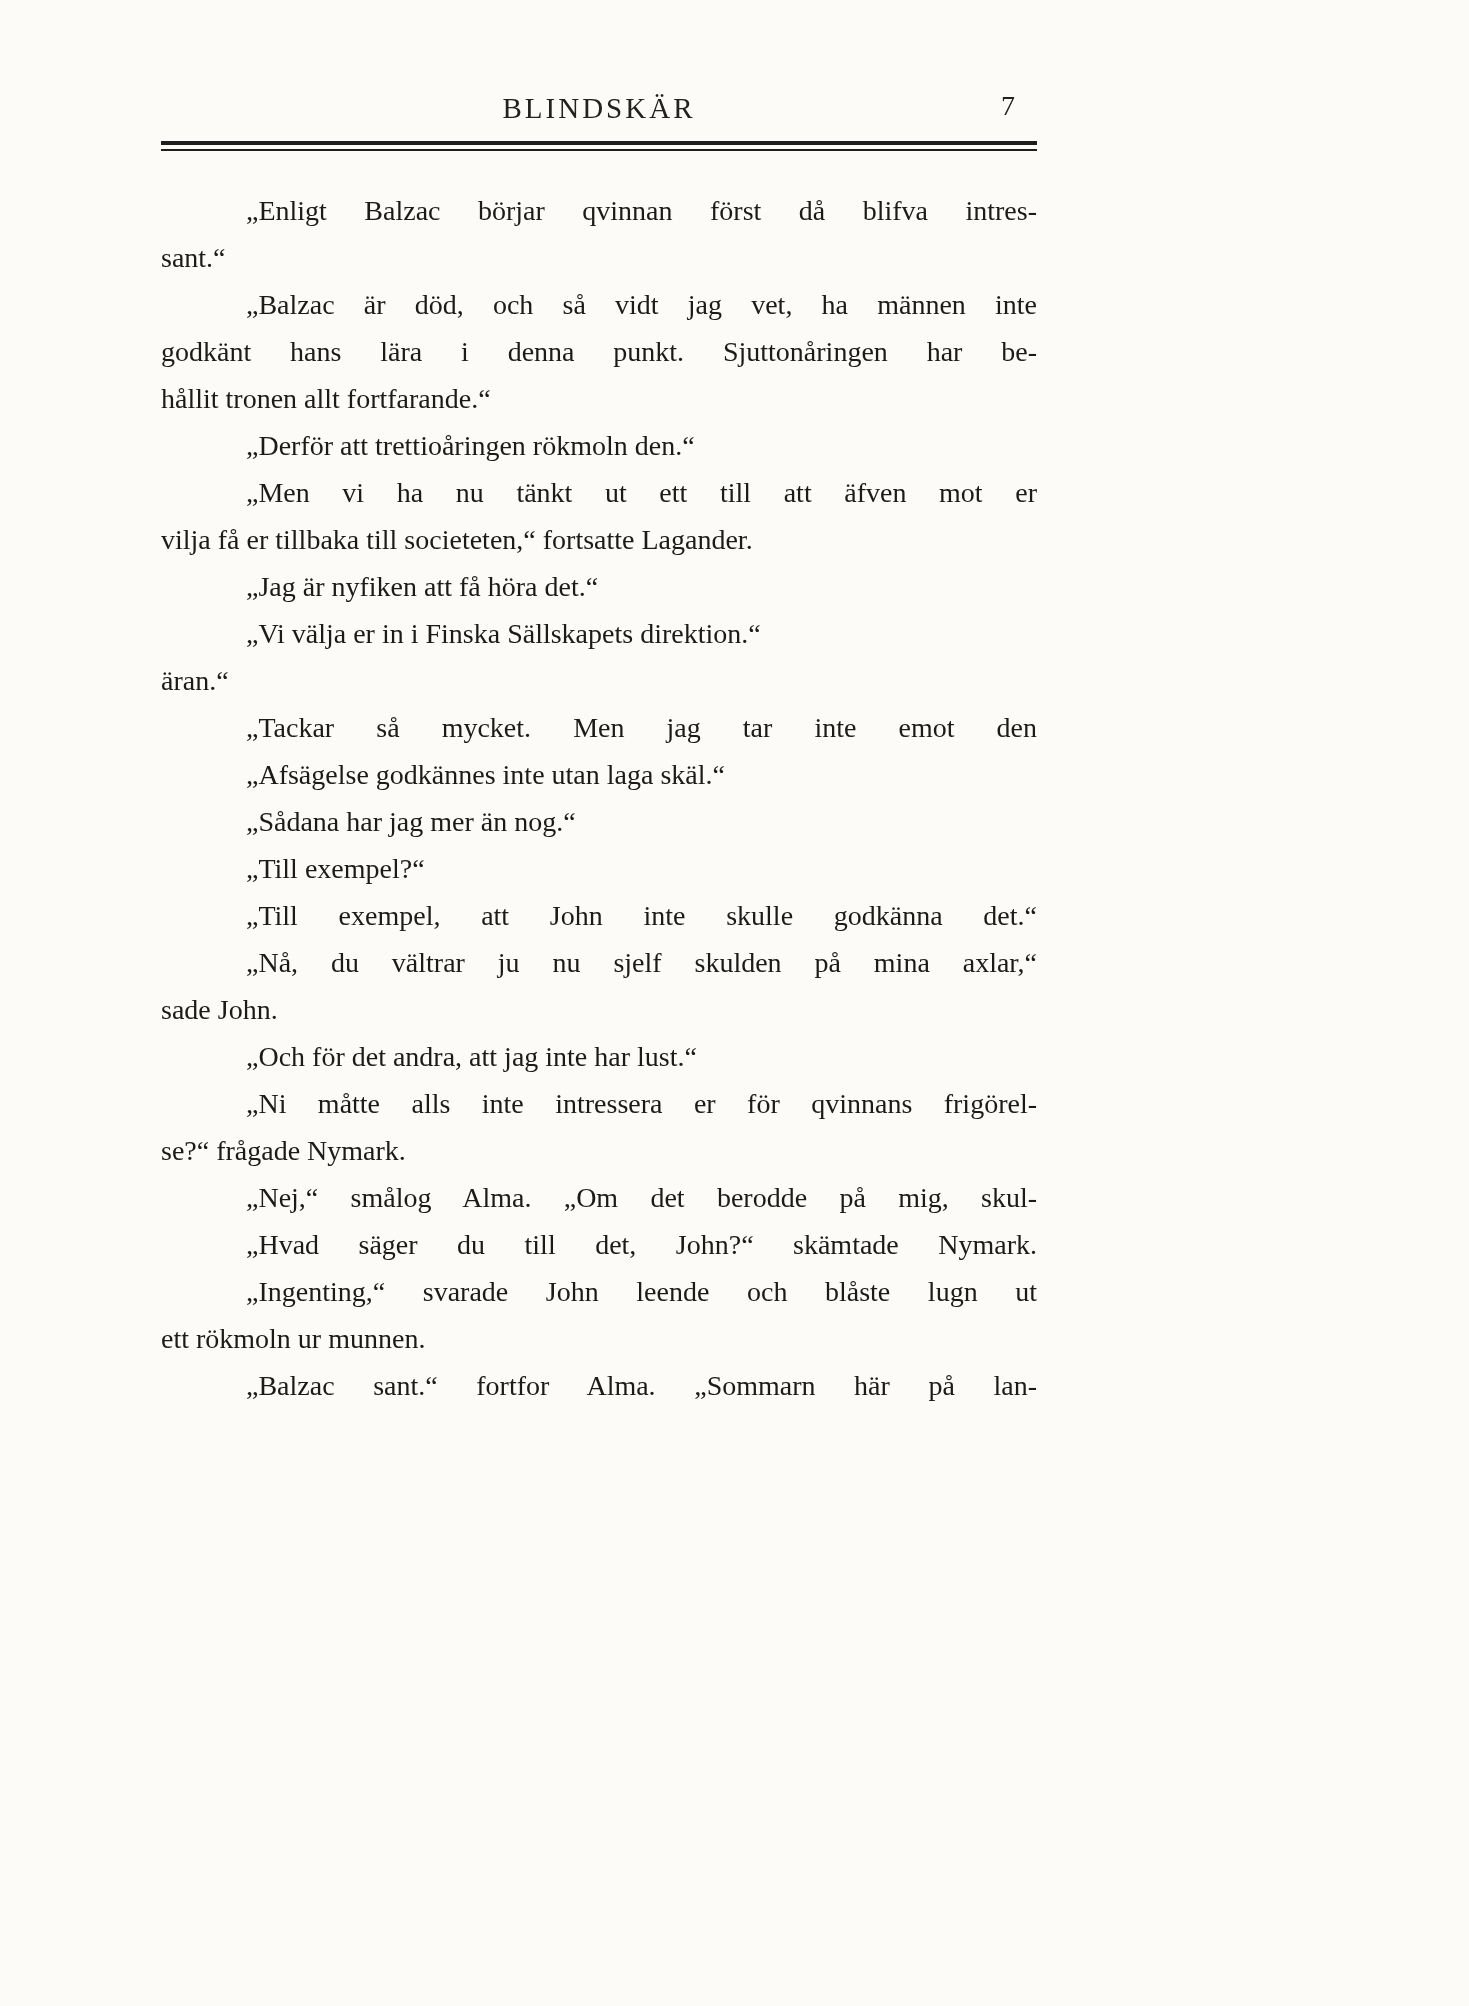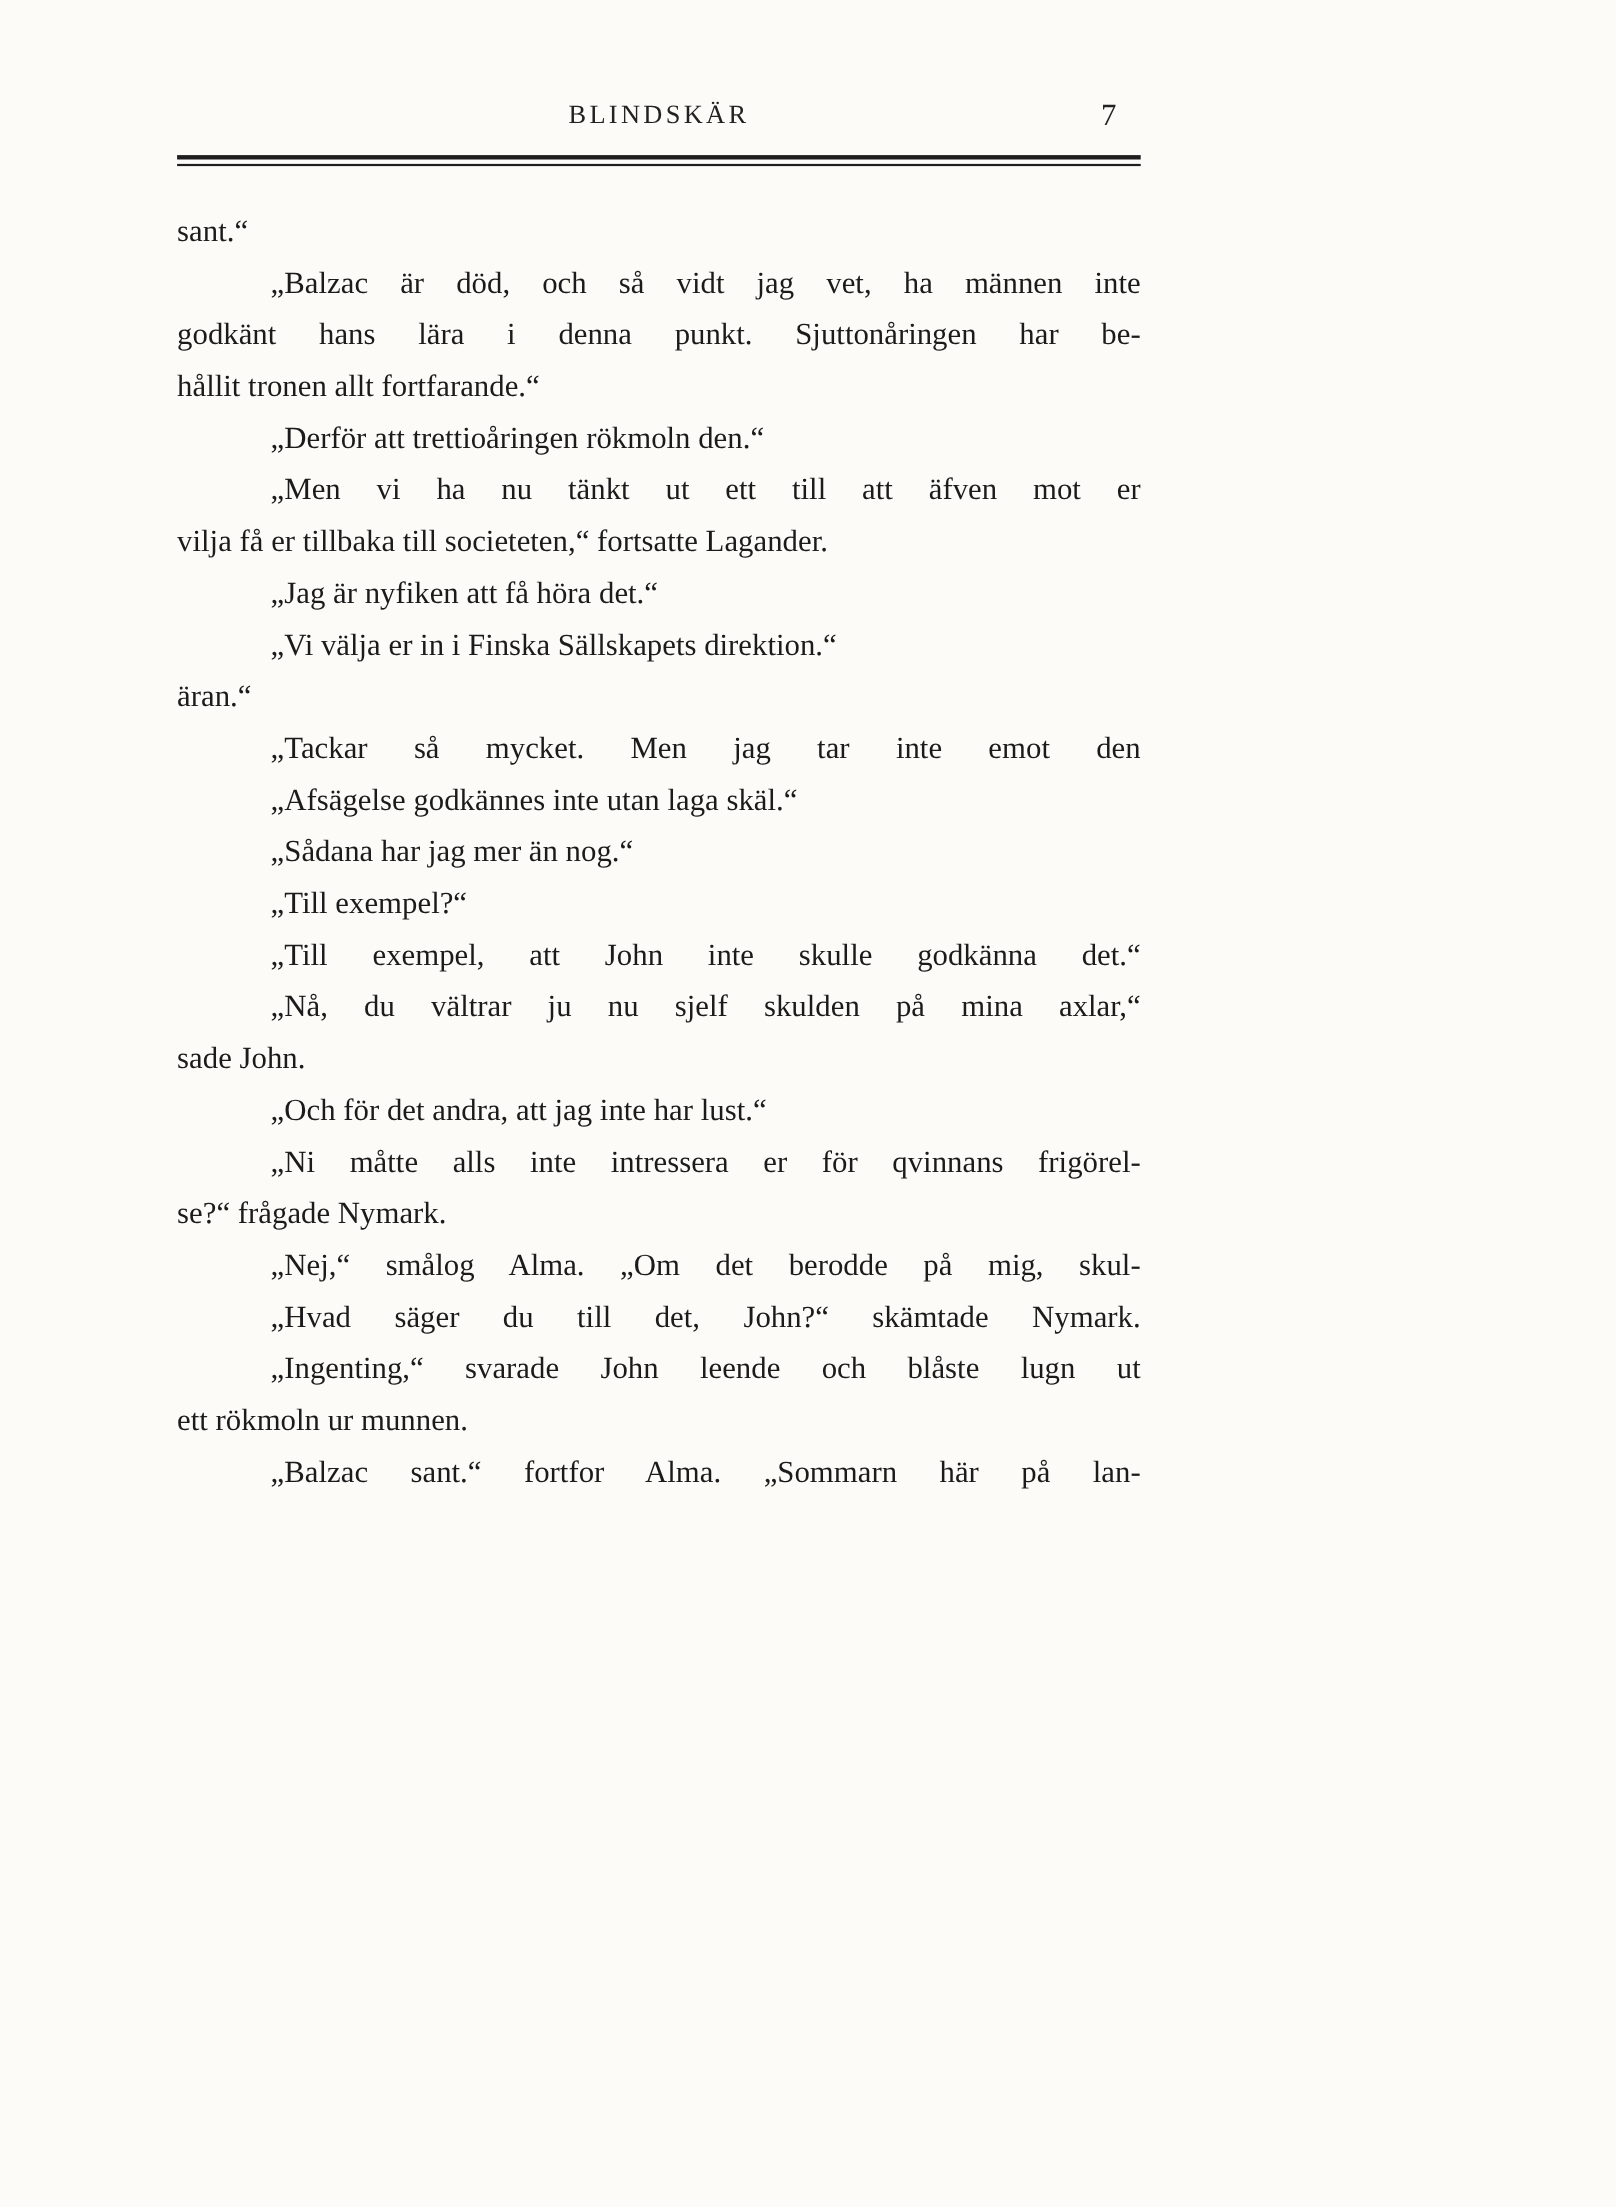--- a/index.html
+++ b/index.html
@@ -25,21 +25,21 @@
   }
   .running-header {
     position: relative;
     height: 34px;
   }
   .running-title {
     position: absolute;
     left: 0;
     right: 0;
     text-align: center;
-    font-size: 24px;
+    font-size: 29px;
     letter-spacing: 3px;
     color: #222;
   }
   .page-number {
     position: absolute;
     right: 22px;
     top: -2px;
     font-size: 28px;
     color: #222;
   }
@@ -75,20 +75,21 @@
   <div class="textblock">
 
     <div class="running-header">
       <div class="running-title">BLINDSKÄR</div>
       <div class="page-number">7</div>
     </div>
 
     <div class="double-rule"></div>
 
     <div class="body-text">
+      <div class="line indent just">„Enligt Balzac börjar qvinnan först då blifva intres-</div>
       <div class="line">sant.“</div>
       <div class="line indent just">„Balzac är död, och så vidt jag vet, ha männen inte</div>
       <div class="line just">godkänt hans lära i denna punkt. Sjuttonåringen har be-</div>
       <div class="line">hållit tronen allt fortfarande.“</div>
       <div class="line indent">„Derför att trettioåringen rökmoln den.“</div>
       <div class="line indent just">„Men vi ha nu tänkt ut ett till att äfven mot er</div>
       <div class="line">vilja få er tillbaka till societeten,“ fortsatte Lagander.</div>
       <div class="line indent">„Jag är nyfiken att få höra det.“</div>
       <div class="line indent">„Vi välja er in i Finska Sällskapets direktion.“</div>
       <div class="line">äran.“</div>

